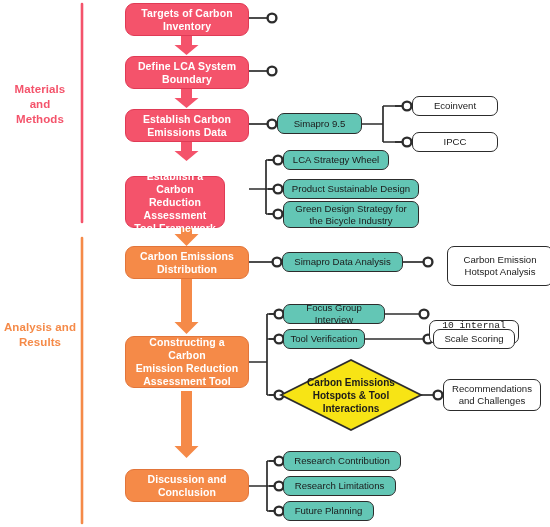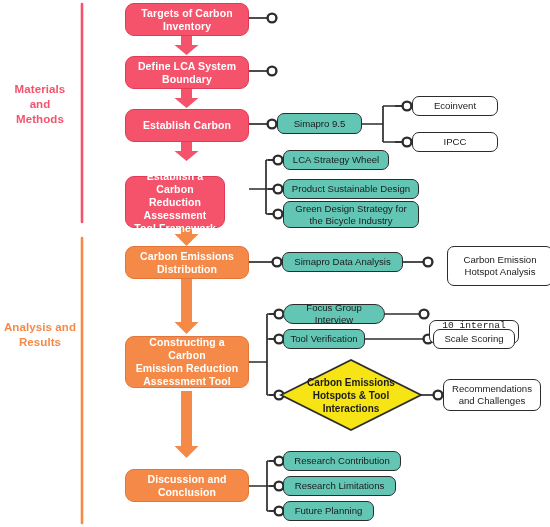--- a/index.html
+++ b/index.html
@@ -133,20 +133,21 @@
   <div class="node pinkbox" style="left:125px;top:56px;width:124px;height:33px;">
     <span>
       <i style="font-style:normal;display:block">Define LCA System</i>
       <i style="font-style:normal;display:block">Boundary</i>
     </span>
   </div>
 
   <div class="node pinkbox" style="left:125px;top:109px;width:124px;height:33px;">
     <span>
       <i style="font-style:normal;display:block">Establish Carbon</i>
+      <i style="font-style:normal;display:block">Emissions Data</i>
     </span>
   </div>
 
   <div class="node pinkbox" style="left:125px;top:176px;width:100px;height:52px;">
     <span>
       <i style="font-style:normal;display:block">Establish a Carbon</i>
       <i style="font-style:normal;display:block">Reduction Assessment</i>
       <i style="font-style:normal;display:block">Tool Framework</i>
     </span>
   </div>
@@ -206,21 +207,21 @@
     <span>Simapro Data Analysis</span>
   </div>
 
   <div class="node whitebox" style="left:447px;top:246px;width:106px;height:40px;">
     <span>
       <i style="font-style:normal;display:block">Carbon Emission</i>
       <i style="font-style:normal;display:block">Hotspot Analysis</i>
     </span>
   </div>
 
-  <div class="node tealbox" style="left:283px;top:304px;width:102px;height:20px;border-radius:10px;">
+  <div class="node tealbox" style="left:283px;top:304px;width:102px;height:20px;">
     <span>Focus Group Interview</span>
   </div>
 
   <div class="node whitebox" style="left:429px;top:320px;width:90px;height:24px;font-family:Liberation Mono, monospace;">
     <span>10 internal experts</span>
   </div>
 
   <div class="node tealbox" style="left:283px;top:329px;width:82px;height:20px;">
     <span>Tool Verification</span>
   </div>

